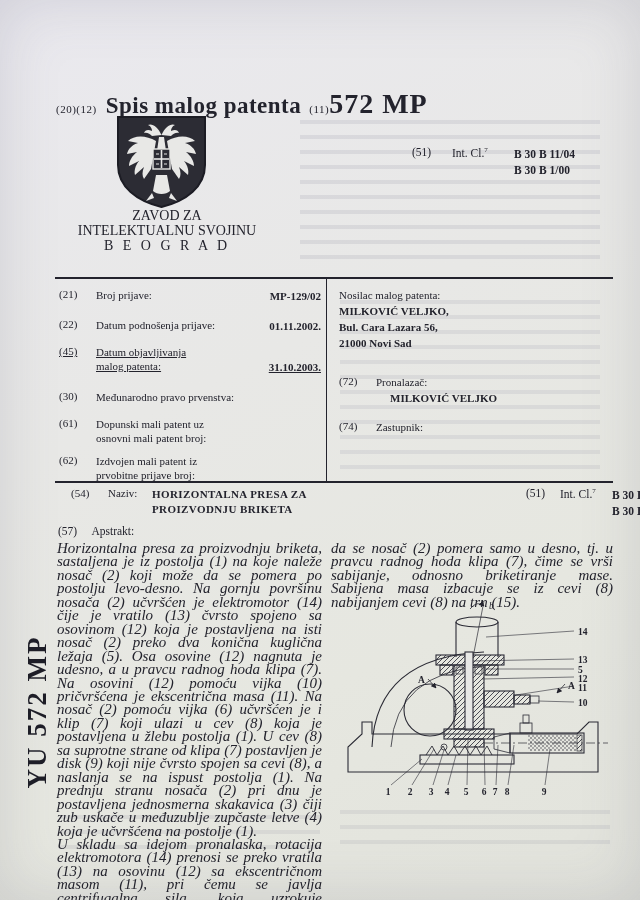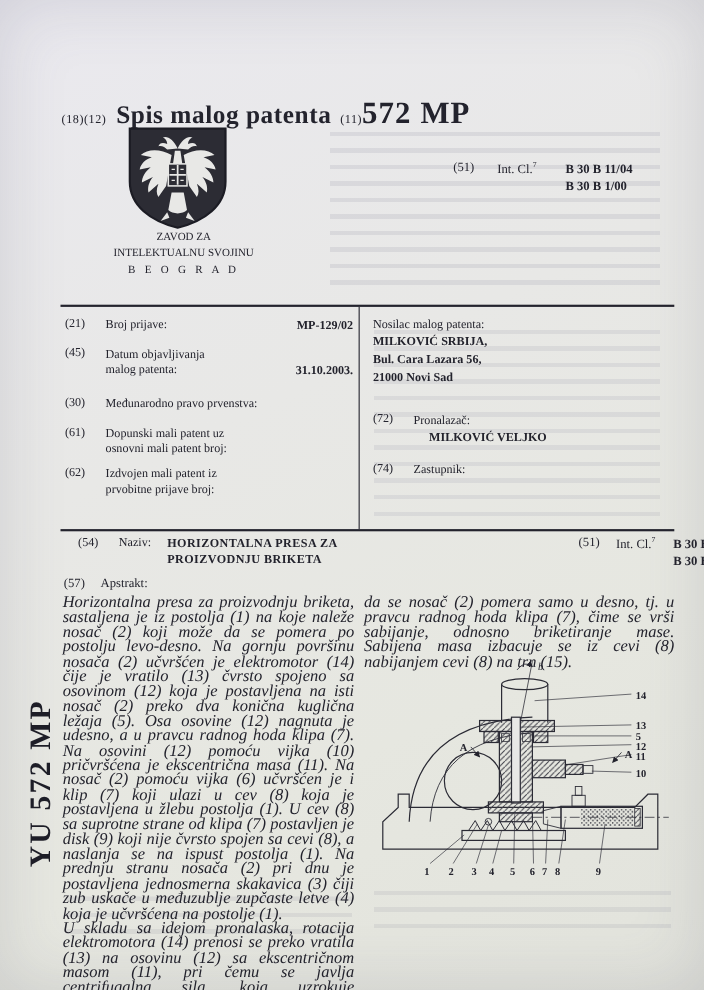--- a/index.html
+++ b/index.html
@@ -24,21 +24,21 @@
   
   .arms{position:absolute;left:108px;top:113px;width:107px;height:97px;}
   
   .intcl{position:absolute;display:flex;font-size:11.5px;}
   .intcl-top{left:412px;top:146px;width:200px;}
   .intcl .c{width:40px;}
   .intcl .l{width:62px;}
   .intcl .cls{font-weight:bold;line-height:16px;}
   sup{font-size:7px;}
   
-  .office{position:absolute;left:58px;top:208px;width:218px;text-align:center;font-size:10px;line-height:15px;}
+  .office{position:absolute;left:58px;top:208px;width:218px;text-align:center;font-size:14px;line-height:15px;}
   .office .b{letter-spacing:3px;}
   
   .biblio{position:absolute;left:55px;top:277px;width:558px;height:202px;
     border-top:2px solid #23232d;border-bottom:2px solid #23232d;}
   .biblio .divider{position:absolute;left:271px;top:0;bottom:0;width:0;border-left:1.5px solid #23232d;}
   .bcol{position:absolute;top:0;bottom:0;font-size:11px;}
   .bcol-left{left:4px;width:262px;}
   .bcol-right{left:284px;width:270px;}
   .brow{display:flex;align-items:flex-end;position:relative;}
   .brow .bc{width:37px;flex:none;align-self:flex-start;}
@@ -80,21 +80,21 @@
 <body>
 
 <div class="paper">
 
   <div class="ghost" style="left:300px;top:120px;width:300px;height:140px;"></div>
   <div class="ghost" style="left:340px;top:300px;width:260px;height:170px;opacity:0.10;"></div>
   <div class="ghost" style="left:60px;top:815px;width:260px;height:45px;opacity:0.10;"></div>
   <div class="ghost" style="left:340px;top:810px;width:270px;height:40px;opacity:0.10;"></div>
 
   <div class="header">
-    <span class="code">(18)</span>
+    <span class="code">(20)</span>
     <span class="code">(12)</span>
     <span class="doc-type">Spis malog patenta</span>
     <span class="code">(11)</span>
     <span class="patent-no">572 MP</span>
   </div>
 
   <div class="arms">
     <svg viewBox="0 0 107 97" xmlns="http://www.w3.org/2000/svg">
       <path d="M10,4 L97,4 L97,52 C97,74 78,88 53.5,94 C29,88 10,74 10,52 Z" fill="#2c2c34" stroke="#1c1c24" stroke-width="2"></path>
 
@@ -136,21 +136,26 @@
 
   <div class="biblio">
     <div class="divider"></div>
 
     <div class="bcol bcol-left">
       <div class="brow" style="margin-top:9px;">
         <span class="bc">(21)</span>
         <span class="bl">Broj prijave:</span>
         <span class="bv">MP-129/02</span>
       </div>
-      <div class="brow" style="margin-top:13px;">
+      <div class="brow" style="margin-top:16px;">
+        <span class="bc">(22)</span>
+        <span class="bl">Datum podnošenja prijave:</span>
+        <span class="bv">01.11.2002.</span>
+      </div>
+      <div class="brow" style="margin-top:13px;text-decoration:underline;">
         <span class="bc">(45)</span>
         <span class="bl"><span>Datum objavljivanja</span><br><span>malog patenta:</span></span>
         <span class="bv">31.10.2003.</span>
       </div>
       <div class="brow" style="margin-top:17px;">
         <span class="bc">(30)</span>
         <span class="bl">Međunarodno pravo prvenstva:</span>
       </div>
       <div class="brow" style="margin-top:13px;">
         <span class="bc">(61)</span>
@@ -160,21 +165,21 @@
         <span class="bc">(62)</span>
         <span class="bl"><span>Izdvojen mali patent iz</span><br><span>prvobitne prijave broj:</span></span>
       </div>
     </div>
 
     <div class="bcol bcol-right">
       <div class="rrow" style="margin-top:9px;">
         <span class="bl">
           <span>Nosilac malog patenta:</span>
           <div class="bold-lines">
-            <div>MILKOVIĆ SRBIJA,</div>
+            <div>MILKOVIĆ VELJKO,</div>
             <div>Bul. Cara Lazara 56,</div>
             <div>21000 Novi Sad</div>
           </div>
         </span>
       </div>
       <div class="rrow" style="margin-top:24px;">
         <span class="bc">(72)</span>
         <span class="bl">
           <span>Pronalazač:</span>
           <div class="bold-lines" style="margin-left:14px;">MILKOVIĆ VELJKO</div>

